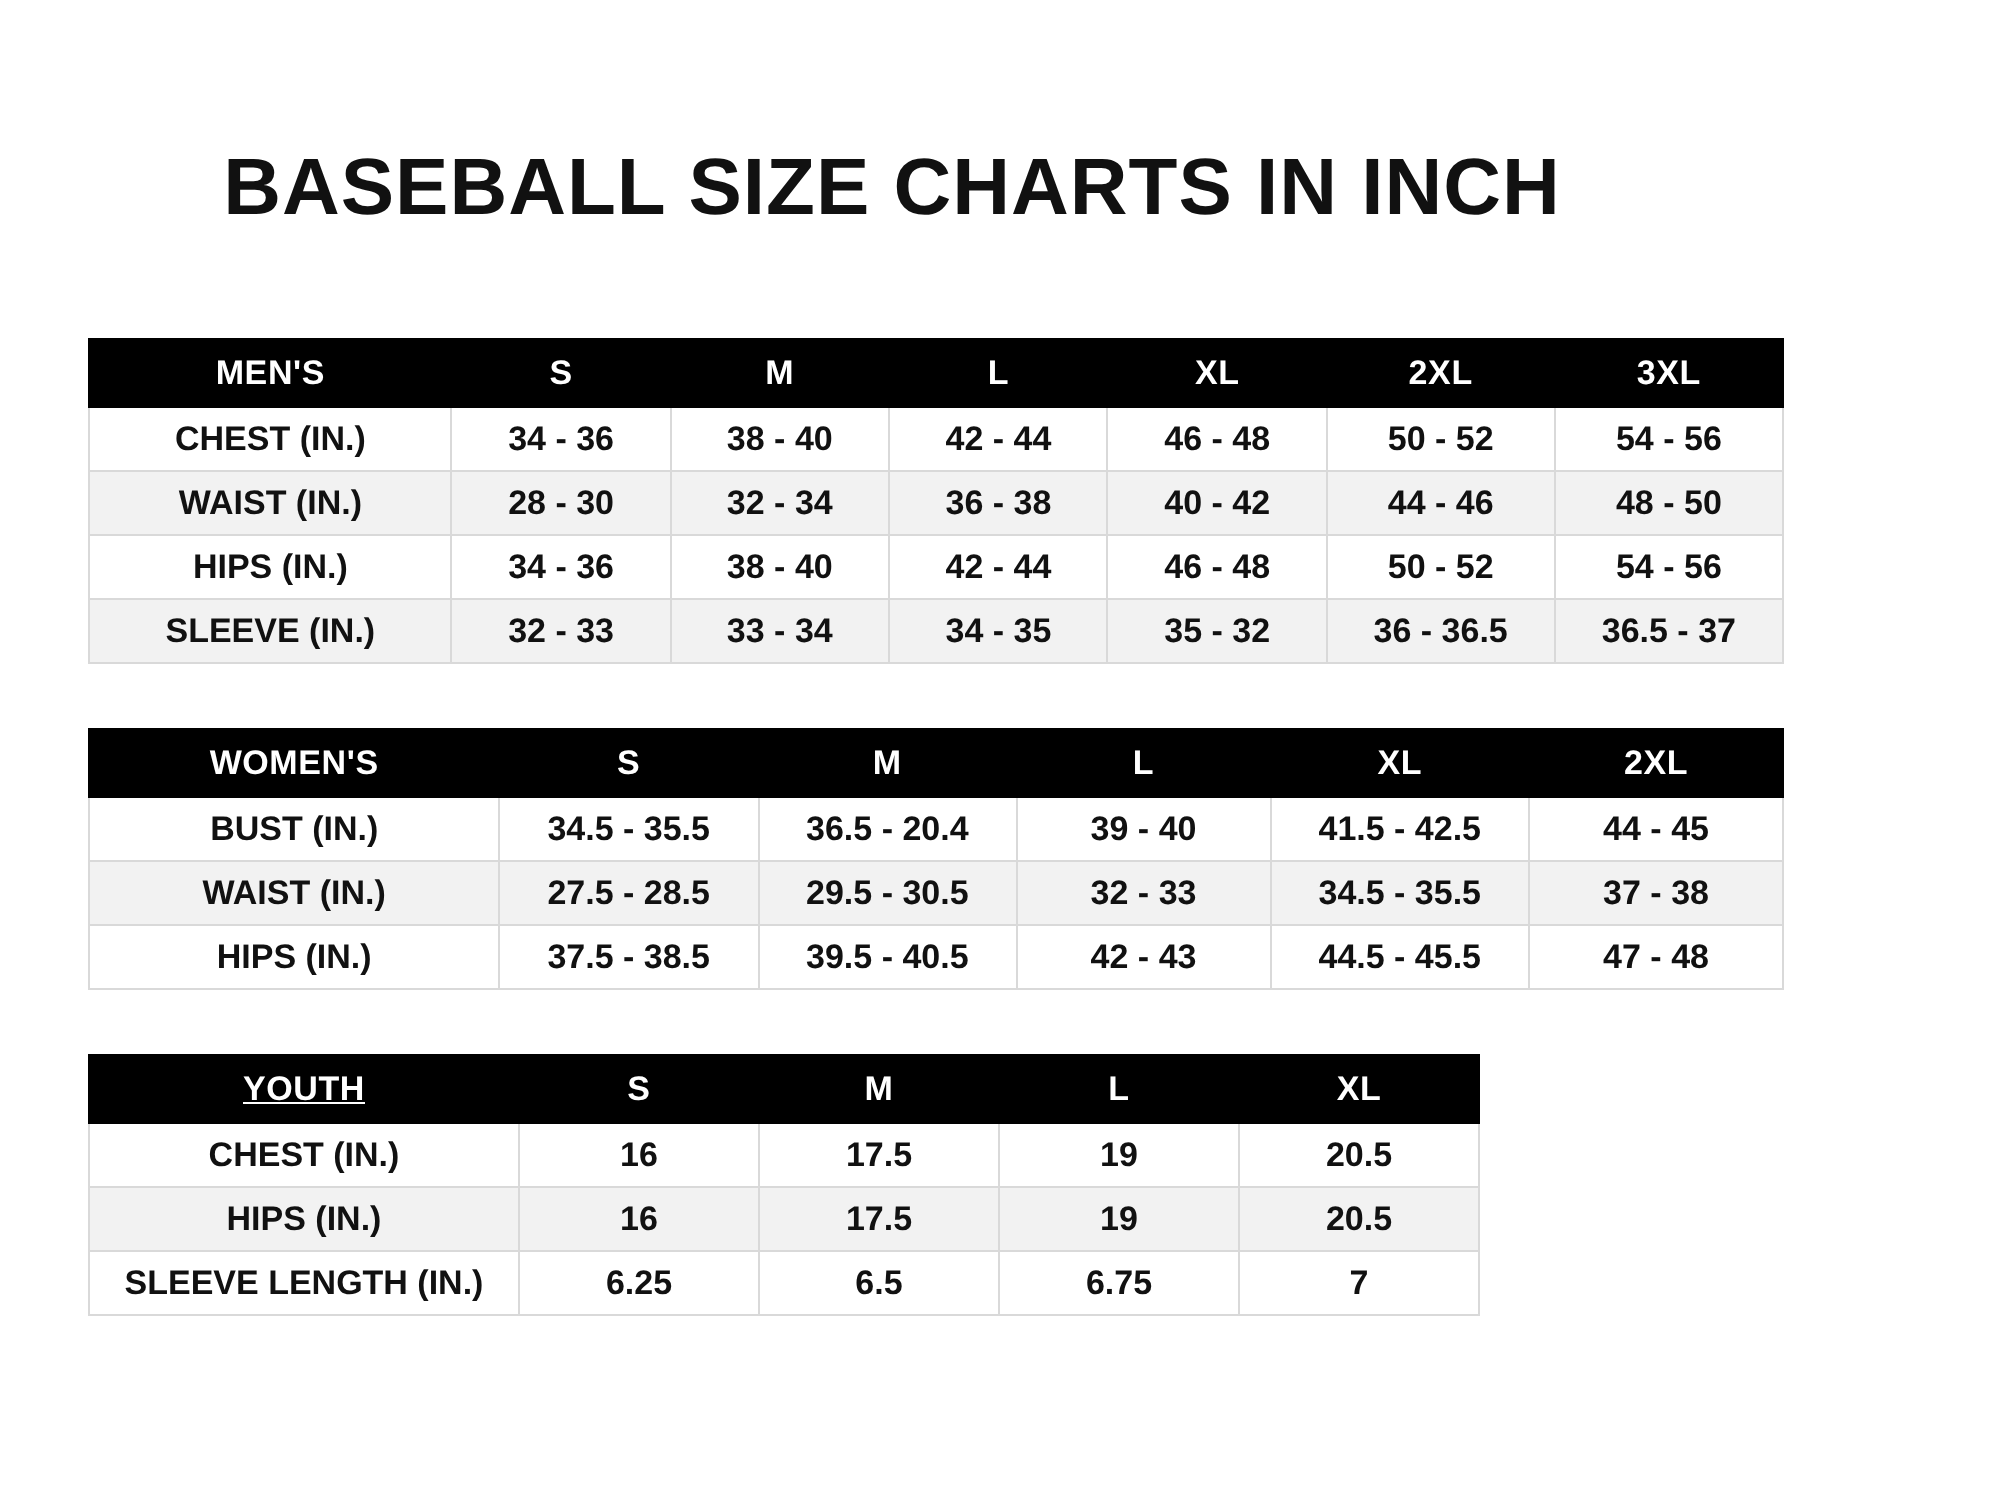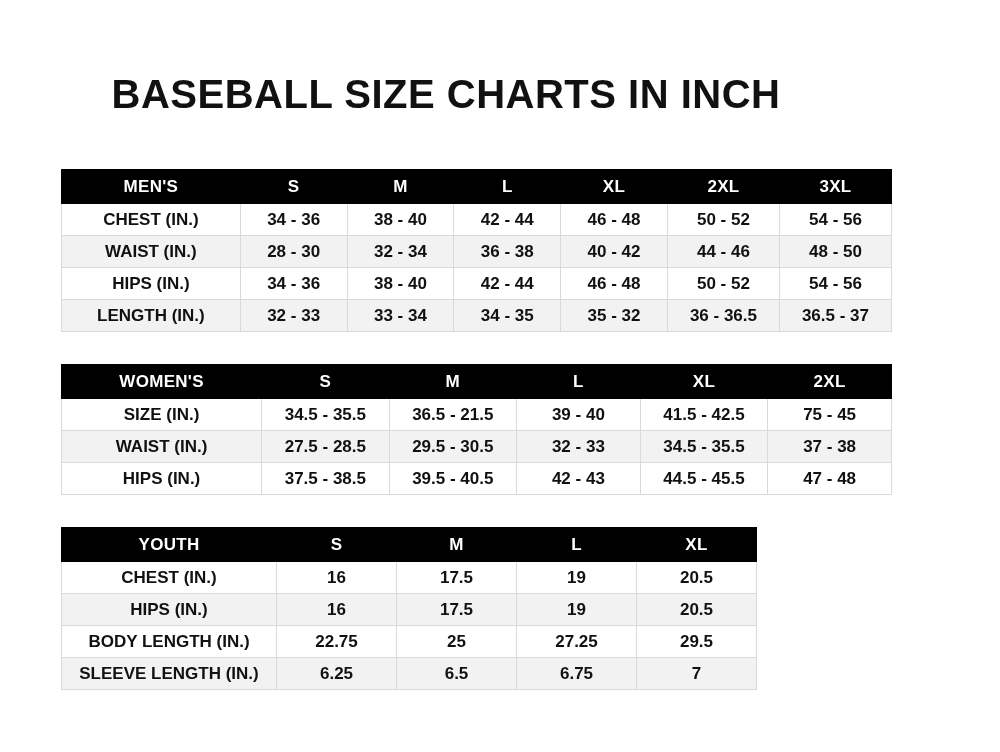--- a/index.html
+++ b/index.html
@@ -37,21 +37,20 @@
   .tables-wrap {
     padding-top: 52px;
     padding-left: 44px;
   }
 
   table.size-table {
     border-collapse: collapse;
     table-layout: fixed;
     margin-bottom: 32px;
     font-size: 17px;
-    margin-left: 17px;
   }
 
   table.size-table th,
   table.size-table td {
     border: 1px solid #d9d9d9;
     text-align: center;
     vertical-align: middle;
     height: 31px;
     padding: 0 4px;
     font-weight: bold;
@@ -77,21 +76,21 @@
     font-weight: bold;
   }
 
   
   .men .c-label  { width: 206px; }
   .men .c-size   { width: 124px; }
 
   .women .c-label { width: 206px; }
   .women .c-size  { width: 124px; }
 
-  .youth .c-label { width: 206px; }
+  .youth .c-label { width: 206px; text-decoration: underline; }
   .youth .c-size  { width: 111px; }
 </style>
 </head>
 <body>
 
 <div class="page">
 
   <h1 class="title">BASEBALL SIZE CHARTS IN INCH</h1>
 
   <div class="tables-wrap">
@@ -130,21 +129,21 @@
         <tr>
           <td class="row-label">HIPS (IN.)</td>
           <td>34 - 36</td>
           <td>38 - 40</td>
           <td>42 - 44</td>
           <td>46 - 48</td>
           <td>50 - 52</td>
           <td>54 - 56</td>
         </tr>
         <tr>
-          <td class="row-label">LENGTH (IN.)</td>
+          <td class="row-label">SLEEVE (IN.)</td>
           <td>32 - 33</td>
           <td>33 - 34</td>
           <td>34 - 35</td>
           <td>35 - 32</td>
           <td>36 - 36.5</td>
           <td>36.5 - 37</td>
         </tr>
       </tbody>
     </table>
 
@@ -154,26 +153,26 @@
           <th class="c-label">WOMEN'S</th>
           <th class="c-size">S</th>
           <th class="c-size">M</th>
           <th class="c-size">L</th>
           <th class="c-size">XL</th>
           <th class="c-size">2XL</th>
         </tr>
       </thead>
       <tbody>
         <tr>
-          <td class="row-label">SIZE (IN.)</td>
+          <td class="row-label">BUST (IN.)</td>
           <td>34.5 - 35.5</td>
-          <td>36.5 - 21.5</td>
+          <td>36.5 - 20.4</td>
           <td>39 - 40</td>
           <td>41.5 - 42.5</td>
-          <td>75 - 45</td>
+          <td>44 - 45</td>
         </tr>
         <tr>
           <td class="row-label">WAIST (IN.)</td>
           <td>27.5 - 28.5</td>
           <td>29.5 - 30.5</td>
           <td>32 - 33</td>
           <td>34.5 - 35.5</td>
           <td>37 - 38</td>
         </tr>
         <tr>
@@ -206,27 +205,20 @@
           <td>20.5</td>
         </tr>
         <tr>
           <td class="row-label">HIPS (IN.)</td>
           <td>16</td>
           <td>17.5</td>
           <td>19</td>
           <td>20.5</td>
         </tr>
         <tr>
-          <td class="row-label">BODY LENGTH (IN.)</td>
-          <td>22.75</td>
-          <td>25</td>
-          <td>27.25</td>
-          <td>29.5</td>
-        </tr>
-        <tr>
           <td class="row-label">SLEEVE LENGTH (IN.)</td>
           <td>6.25</td>
           <td>6.5</td>
           <td>6.75</td>
           <td>7</td>
         </tr>
       </tbody>
     </table>
 
   </div>

